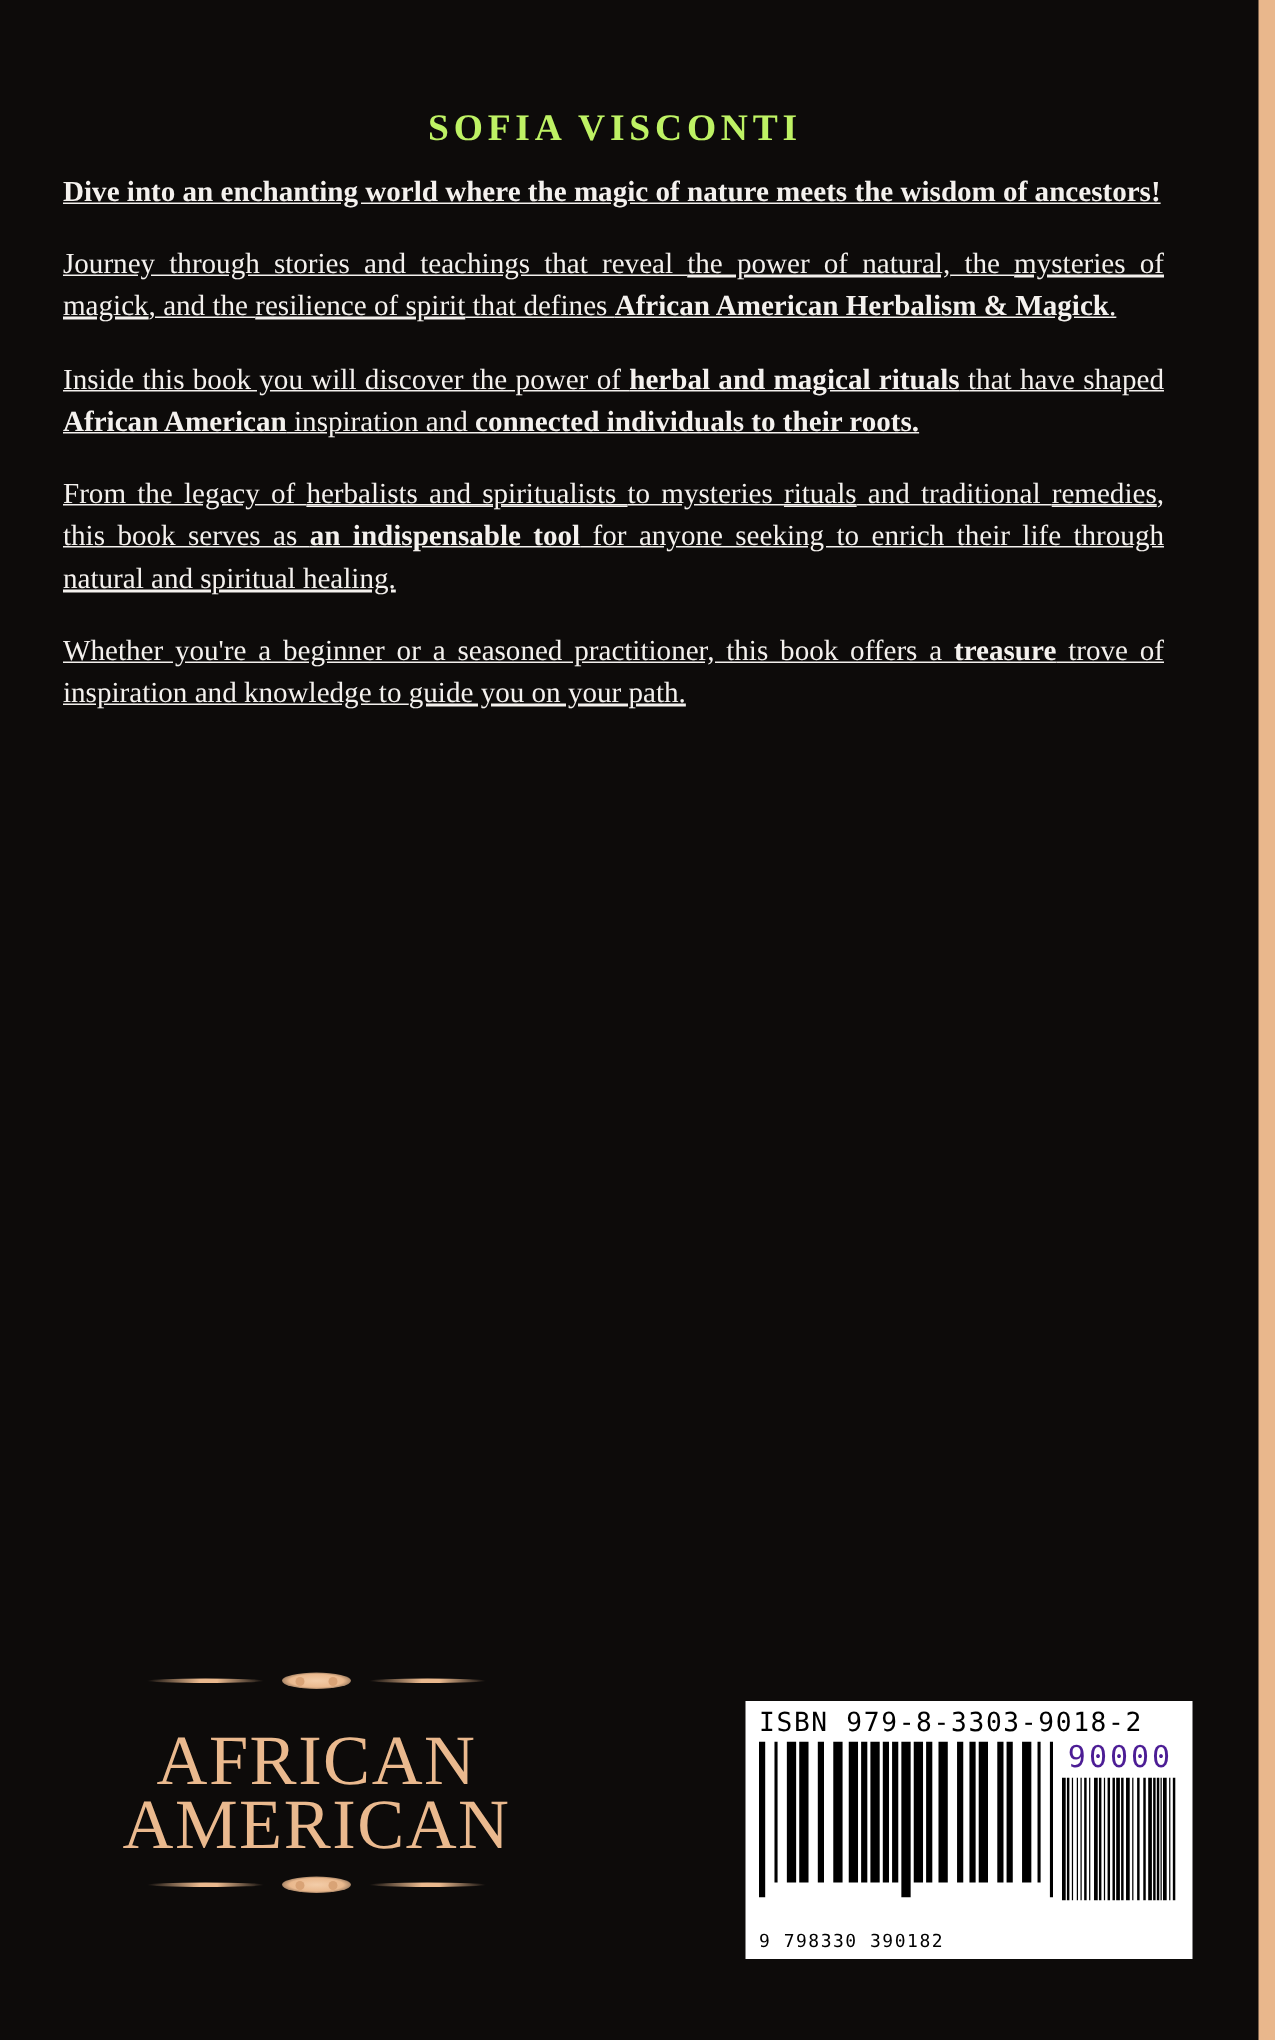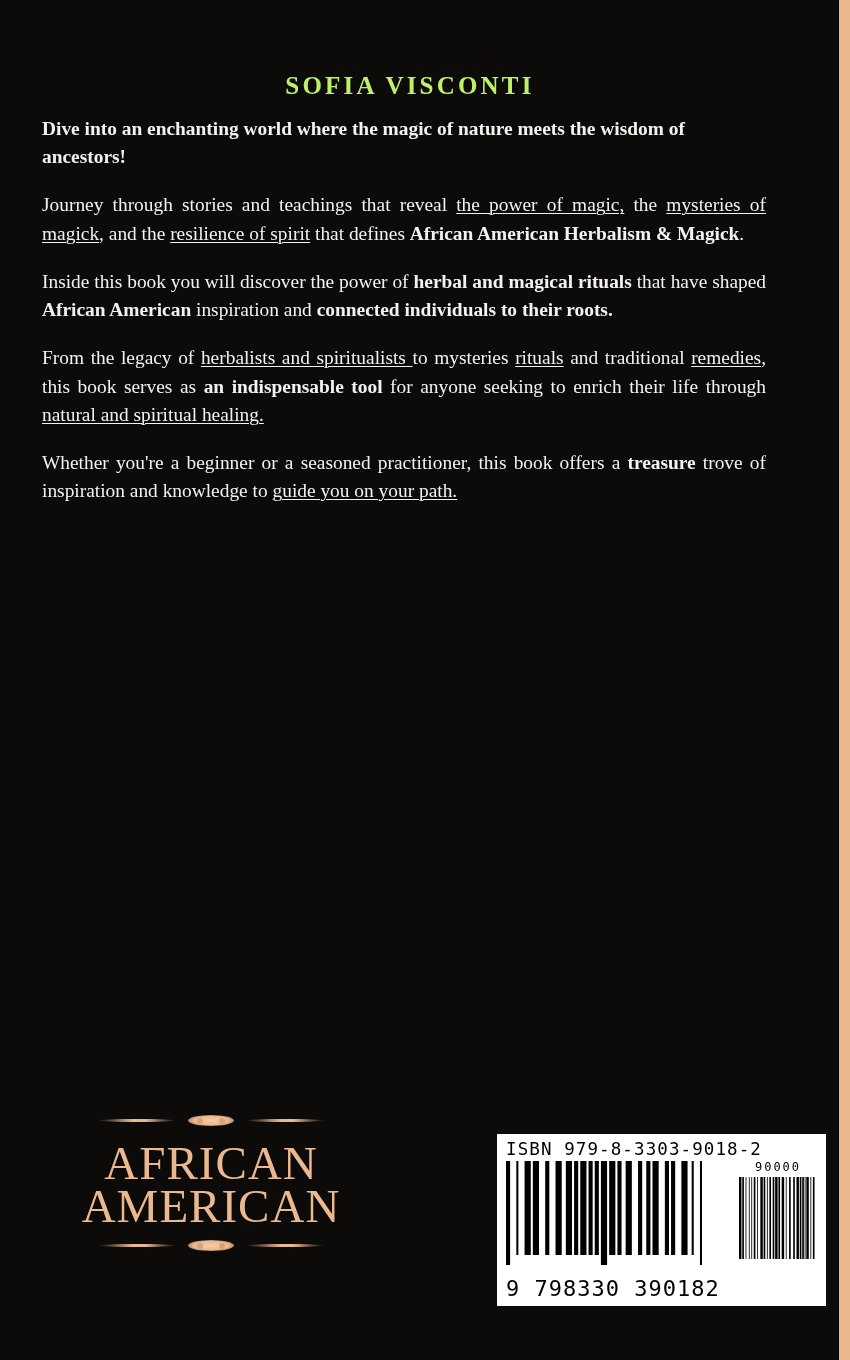--- a/index.html
+++ b/index.html
@@ -39,21 +39,22 @@
     margin-top: 73px;
     margin-bottom: 0;
     line-height: 1;
   }
   p.body {
     color: #f4f1ee;
     font-size: 19.4px;
     line-height: 1.455;
     text-align: justify;
     text-justify: inter-word;
-    margin: 0 12px 20px 0;
+    margin: 0 2px 20px 0;
+    text-decoration: underline;
   }
   p.lead {
     font-weight: bold;
     text-align: left;
     margin-top: 17px;
   }
   p.body b { font-weight: bold; }
   p.body u {
     text-decoration: underline;
     text-underline-offset: 2px;
@@ -107,36 +108,36 @@
   }
   .ornament .bead::before { left: 9px; }
   .ornament .bead::after  { right: 9px; }
   .logo-line1, .logo-line2 {
     font-size: 47px;
     line-height: 0.96;
     letter-spacing: 1px;
     font-weight: normal;
     margin: 0;
   }
-  .logo-line1 { margin-top: 13px; }
+  .logo-line1 { margin-top: 24px; }
   .logo-line2 { margin-top: -2px; }
   .logo-line3 {
     font-size: 25.5px;
     letter-spacing: 0.6px;
     margin: 2px 0 0 0;
     line-height: 1;
   }
   .ornament-bottom { margin-top: 8px; }
 
   
   .barcode-box {
     position: absolute;
     left: 497px;
     top: 1134px;
-    width: 329px;
+    width: 298px;
     height: 172px;
     background: #ffffff;
     box-sizing: border-box;
     padding: 7px 9px 6px 9px;
     display: flex;
     flex-direction: column;
   }
   .isbn-text {
     font-family: "DejaVu Sans Mono", "Liberation Mono", monospace;
     font-size: 17.5px;
@@ -149,52 +150,52 @@
   .bars-row {
     display: flex;
     align-items: flex-start;
     justify-content: space-between;
     flex: 1;
   }
   .bars-main { width: 196px; }
   .bars-add  { width: 78px; text-align: right; }
   .addon-digits {
     font-family: "DejaVu Sans Mono", "Liberation Mono", monospace;
-    font-size: 12px;
+    font-size: 20px;
     letter-spacing: 2px;
-    color: #000000;
+    color: #4c1d95;
     line-height: 1;
     margin-bottom: 4px;
     text-align: center;
   }
   svg.bars { display: block; }
   .ean-digits {
     font-family: "DejaVu Sans Mono", "Liberation Mono", monospace;
-    font-size: 22px;
+    font-size: 12px;
     letter-spacing: 1px;
     color: #000;
     line-height: 1;
     margin-top: 1px;
     white-space: nowrap;
   }
 </style>
 </head>
 <body>
 
 <div class="cover">
 
   <div class="spine-strip"></div>
 
   <div class="content">
 
     <div class="author">SOFIA VISCONTI</div>
 
     <p class="body lead">Dive into an enchanting world where the magic of nature meets the wisdom of ancestors!</p>
 
-    <p class="body"><span>Journey through stories and teachings that reveal </span><u>the power of magic,</u><span> the </span><u>mysteries of magick</u><span>, and the </span><u>resilience of spirit</u><span> that defines </span><b>African American Herbalism &amp; Magick</b><span>.</span></p>
+    <p class="body"><span>Journey through stories and teachings that reveal </span><u>the power of natural,</u><span> the </span><u>mysteries of magick</u><span>, and the </span><u>resilience of spirit</u><span> that defines </span><b>African American Herbalism &amp; Magick</b><span>.</span></p>
 
     <p class="body"><span>Inside this book you will discover the power of </span><b>herbal and magical rituals</b><span> that have shaped </span><b>African American</b><span> inspiration and </span><b>connected individuals to their roots.</b></p>
 
 
 
     <p class="body"><span>From the legacy of </span><u>herbalists and spiritualists </u><span>to mysteries </span><u>rituals</u><span> and traditional </span><u>remedies</u><span>, this book serves as </span><b>an indispensable tool</b><span> for anyone seeking to enrich their life through </span><u>natural and spiritual healing. </u></p>
 
     <p class="body"><span>Whether you're a beginner or a seasoned practitioner, this book offers a </span><b>treasure</b><span> trove of inspiration and knowledge to </span><u>guide you on your path.</u></p>
 
 

